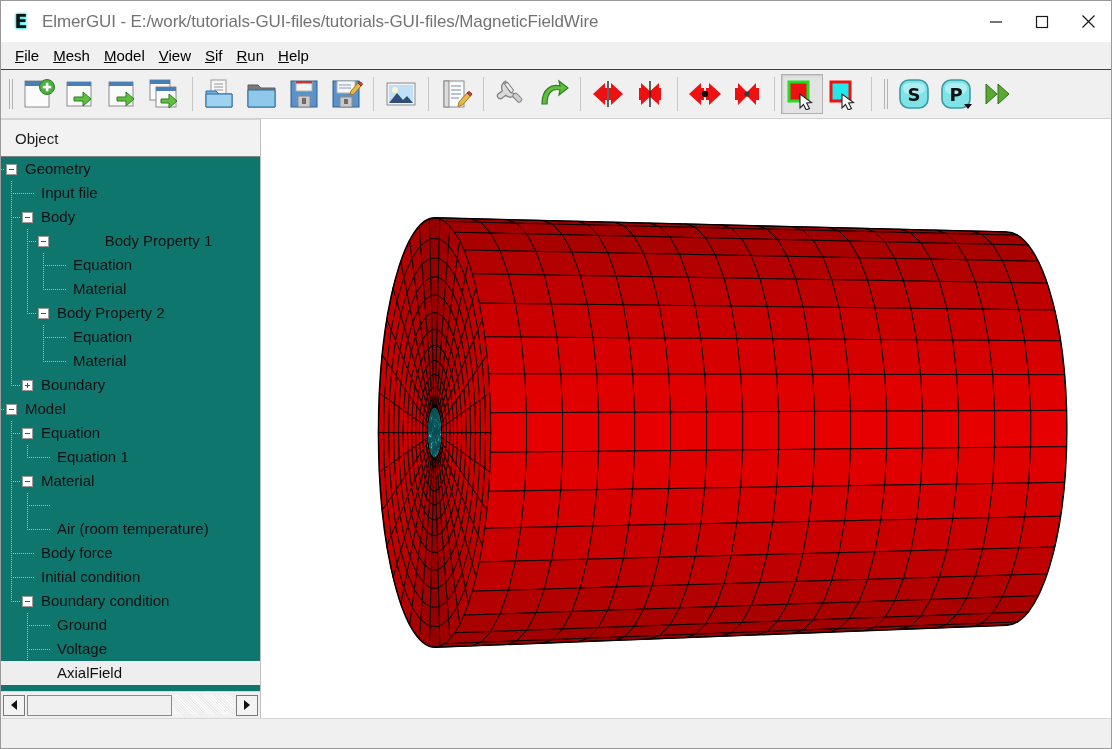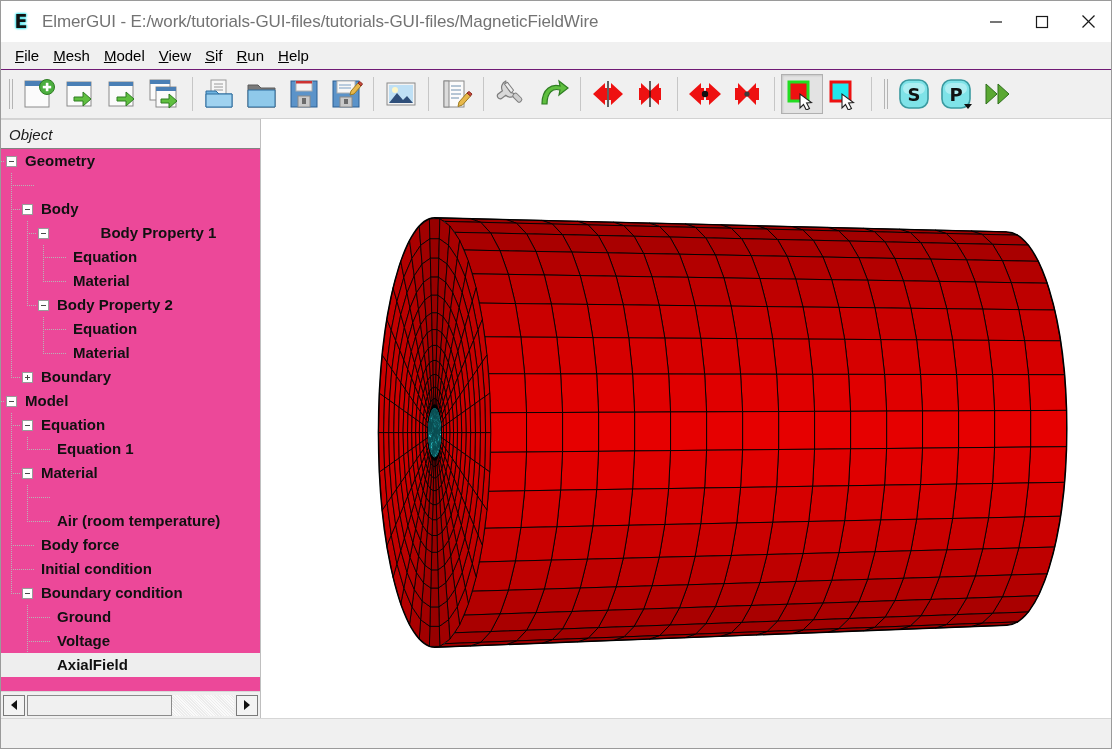--- a/index.html
+++ b/index.html
@@ -127,39 +127,37 @@
     width: 260px;
     flex: none;
     display: flex;
     flex-direction: column;
     background: #ffffff;
     border-right: 1px solid #bfbfbf;
     box-sizing: border-box;
     position: relative;
   }
   .tree-header {
-    height: 30px;
+    height: 38px;
     flex: none;
     background: #f2f2f2;
     border-bottom: 1px solid #828282;
     border-top: 1px solid #d4d4d4;
     display: flex;
     align-items: center;
-    padding-left: 8px;
+    padding-left: 14px;
     font-size: 15px;
     color: #1c1c1c;
     box-sizing: border-box;
-    font-style: italic;
   }
   .tree-body {
     flex: 1;
     position: relative;
     overflow: hidden;
-    background: #ec4899;
-    font-weight: bold;
+    background: #0f766e;
   }
   .tree-scroll {
     position: absolute;
     left: 0; top: 0; right: 0; bottom: 0;
     overflow: hidden;
   }
   .tnode {
     height: 24px;
     display: flex;
     align-items: center;
@@ -536,20 +534,23 @@
             <line x1="26" y1="288" x2="26" y2="300" stroke="#b6b6b6" stroke-width="1" stroke-dasharray="1 1" shape-rendering="crispEdges"></line>
             <line x1="26" y1="336" x2="26" y2="372" stroke="#b6b6b6" stroke-width="1" stroke-dasharray="1 1" shape-rendering="crispEdges"></line>
             <line x1="26" y1="456" x2="26" y2="516" stroke="#b6b6b6" stroke-width="1" stroke-dasharray="1 1" shape-rendering="crispEdges"></line>
             <line x1="42" y1="96" x2="42" y2="132" stroke="#b6b6b6" stroke-width="1" stroke-dasharray="1 1" shape-rendering="crispEdges"></line>
             <line x1="42" y1="168" x2="42" y2="204" stroke="#b6b6b6" stroke-width="1" stroke-dasharray="1 1" shape-rendering="crispEdges"></line>
           </svg>
         <div class="tree-scroll" id="tree-scroll">
             <div class="tnode" style="top: 0px; position: absolute; left: 0px; right: 0px;">
               <span class="texp" style="left: 5px;"></span>
               <span class="tlabel" style="margin-left: 22px;">Geometry</span>
+            </div>
+            <div class="tnode" style="top: 24px; position: absolute; left: 0px; right: 0px;">
+              <span class="tlabel" style="margin-left: 38px;">Input file</span>
             </div>
             <div class="tnode" style="top: 48px; position: absolute; left: 0px; right: 0px;">
               <span class="texp" style="left: 21px;"></span>
               <span class="tlabel" style="margin-left: 38px;">Body</span>
             </div>
             <div class="tnode" style="top: 72px; position: absolute; left: 0px; right: 0px; justify-content: center;">
               <span class="texp" style="left: 37px;"></span>
               <span class="tlabel" style="margin-left: 54px;">Body Property 1</span>
             </div>
             <div class="tnode" style="top: 96px; position: absolute; left: 0px; right: 0px;">

